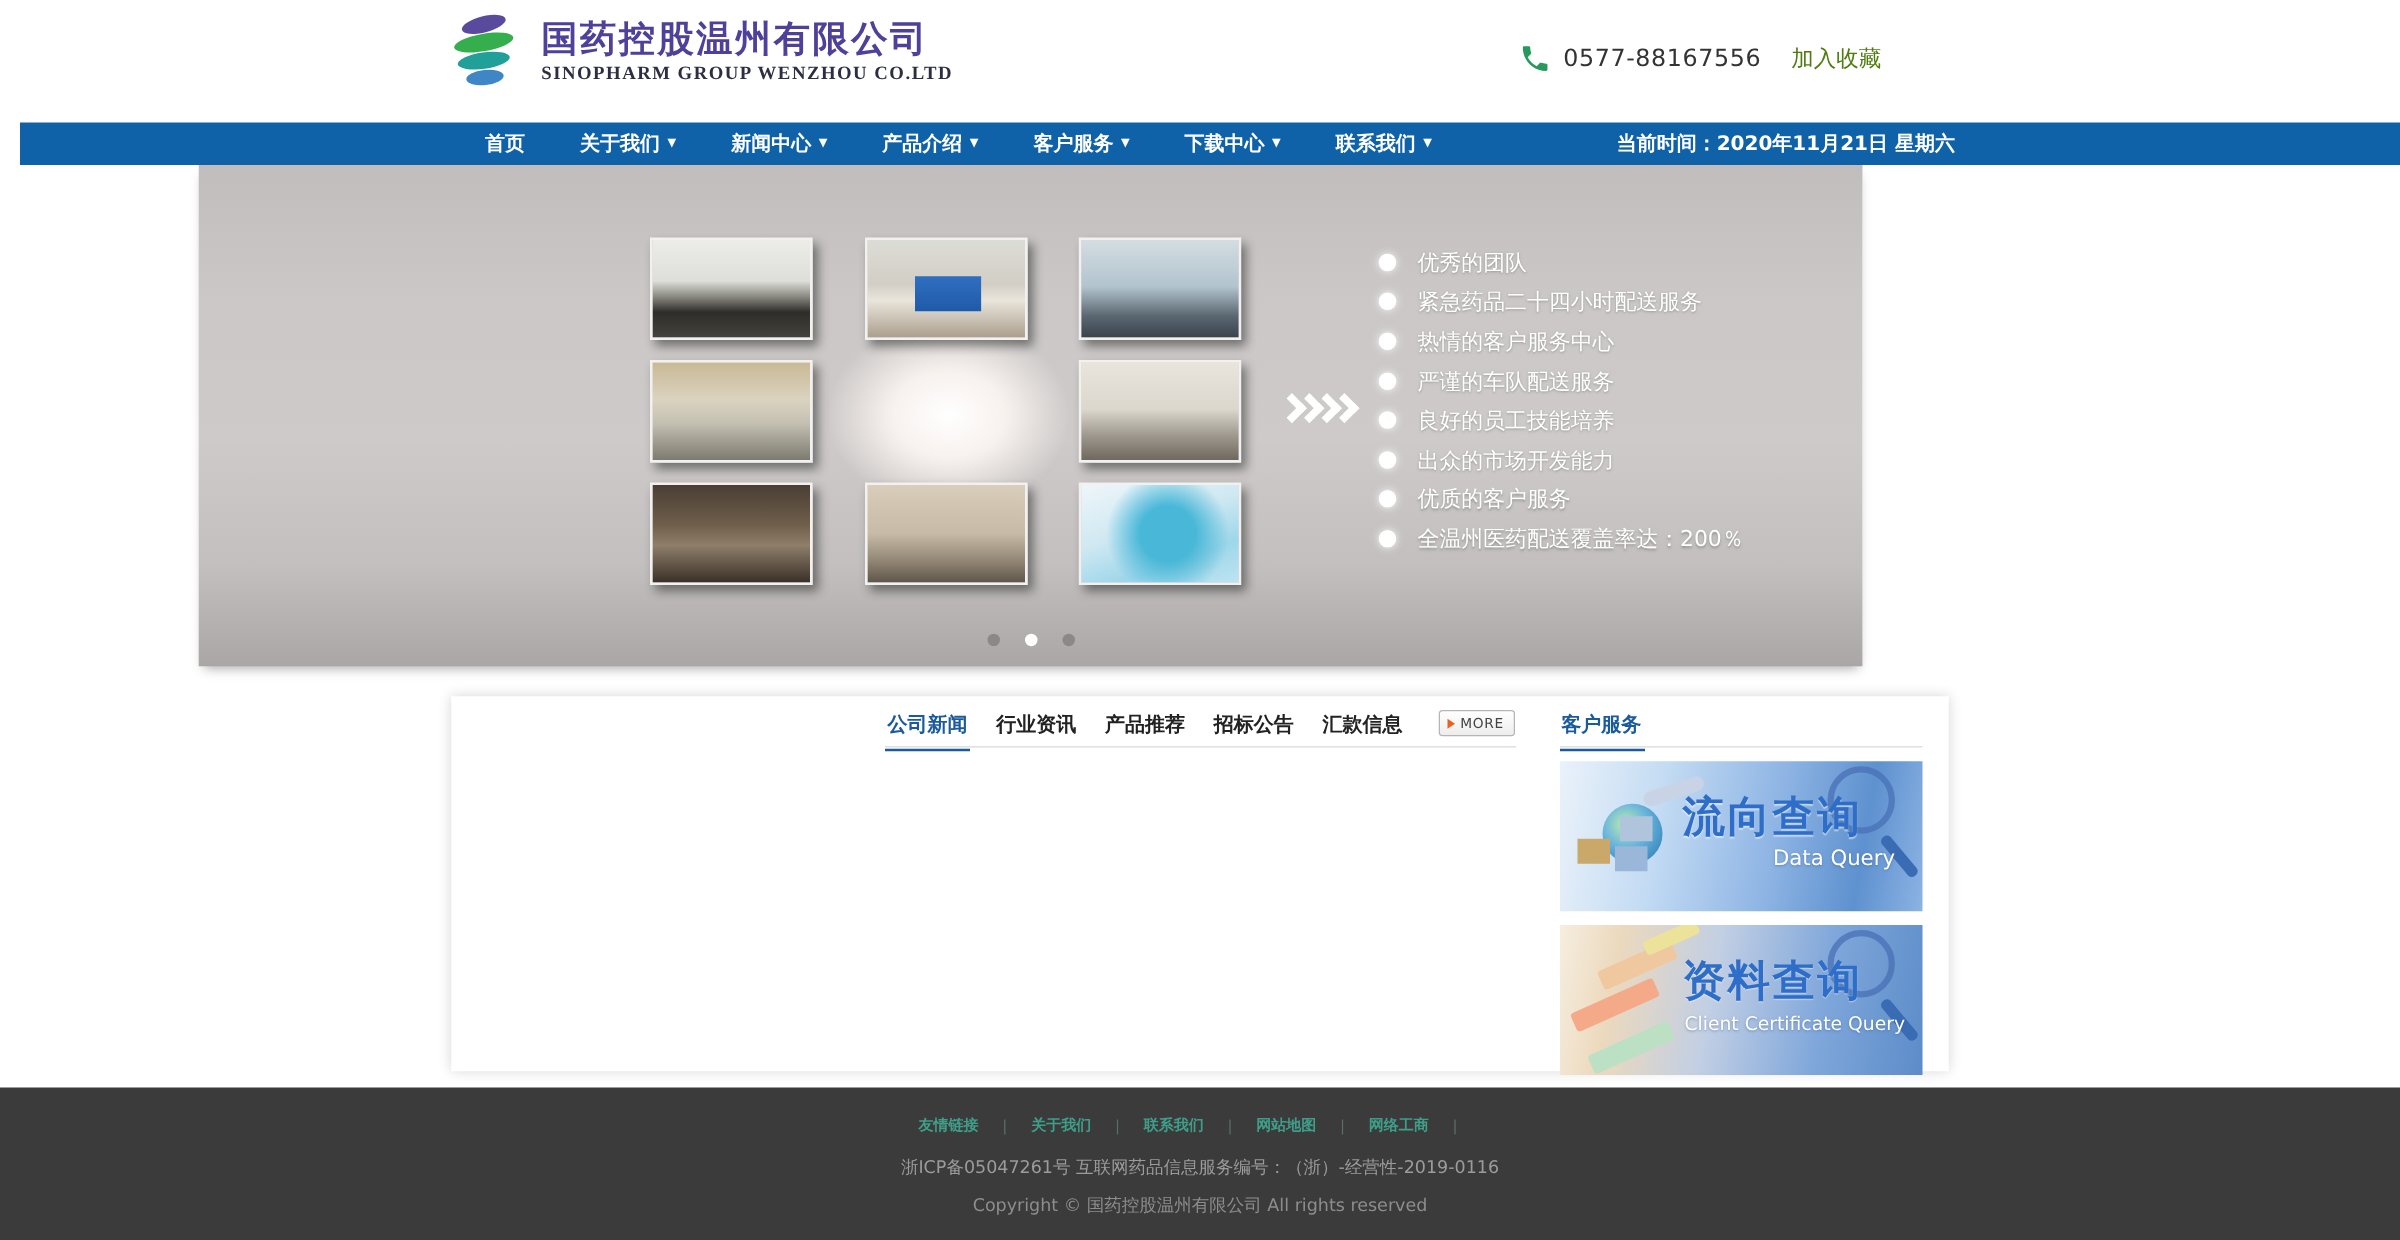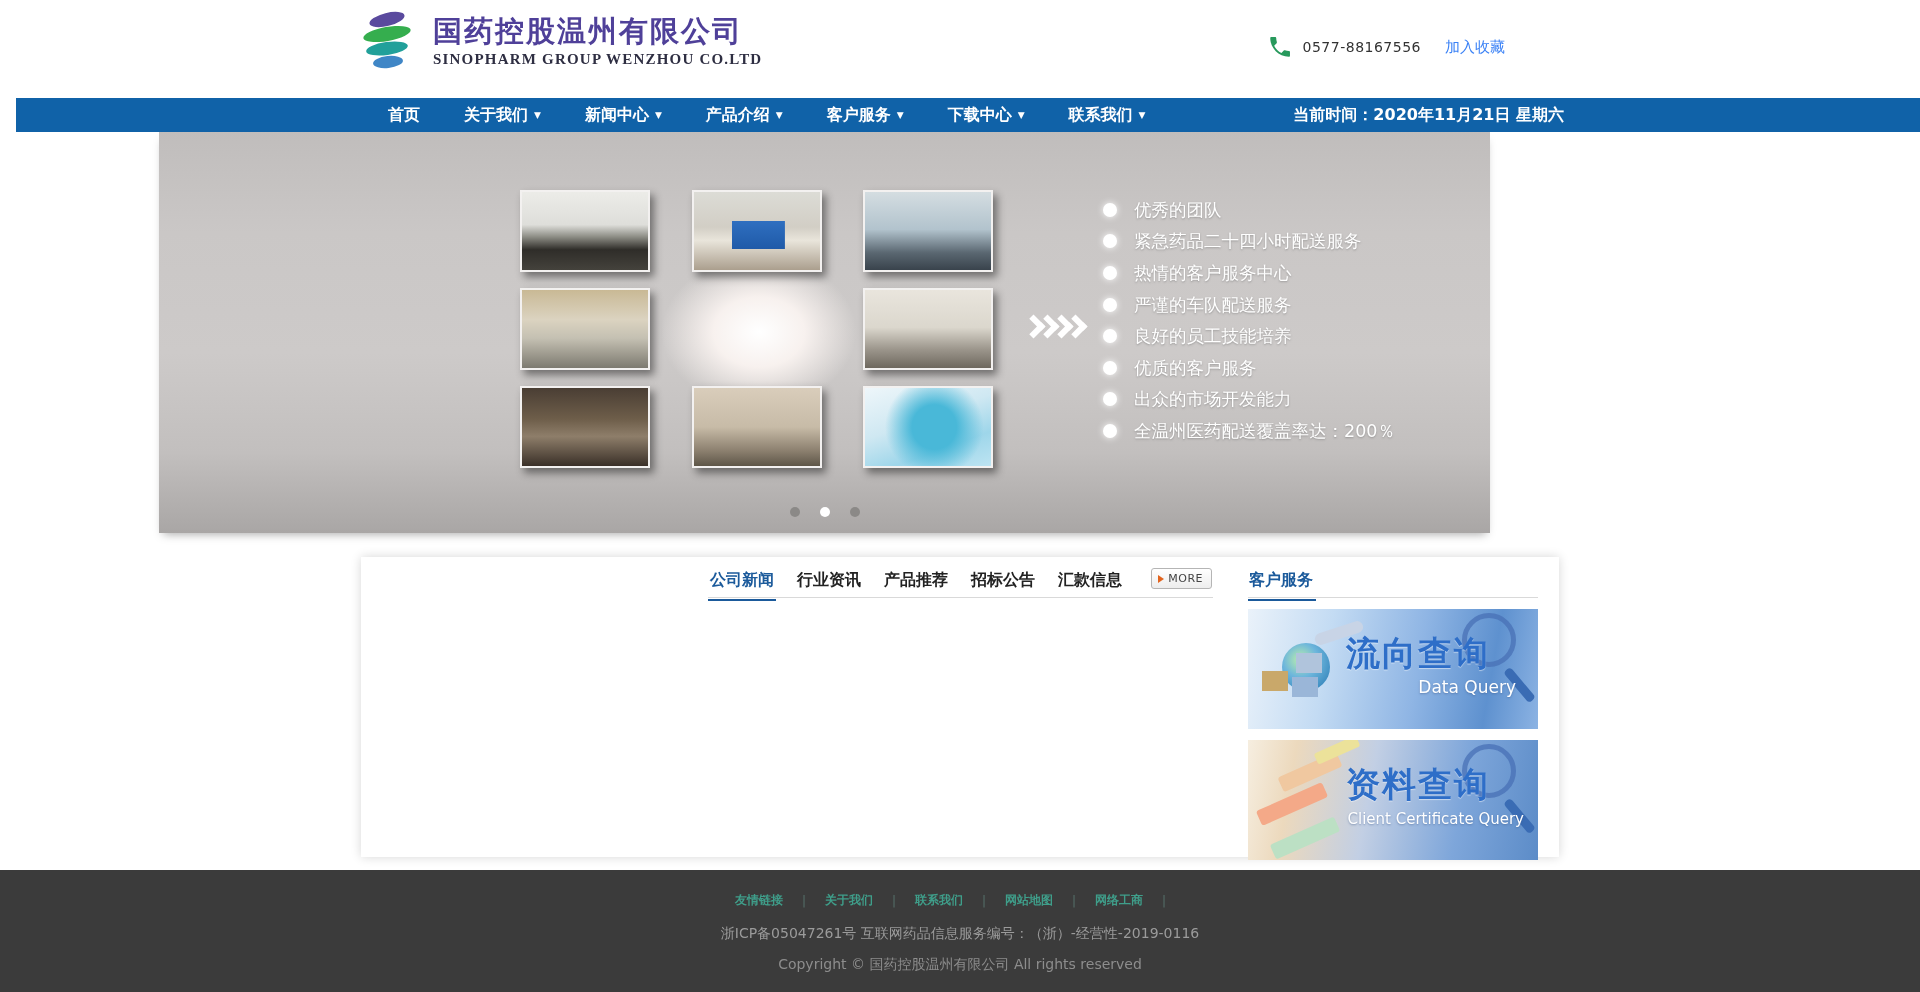--- a/index.html
+++ b/index.html
@@ -15,22 +15,22 @@
   .lm1 { width:36px; height:13px; left:8px; top:1px;  background:#5a4a9e; transform:rotate(-14deg); }
   .lm2 { width:48px; height:14px; left:2px; top:15px; background:#35ae4e; transform:rotate(-10deg); }
   .lm3 { width:42px; height:13px; left:5px; top:30px; background:#21a09a; transform:rotate(-8deg); }
   .lm4 { width:30px; height:12px; left:12px; top:44px; background:#3f86c6; transform:rotate(-6deg); }
   .logo-title { font-size:29px; font-weight:bold; color:#4f4099; letter-spacing:2px; line-height:38px; }
   .logo-sub { font-family:"Liberation Serif","DejaVu Serif",serif; font-size:15px; font-weight:bold;
               color:#2e2e42; letter-spacing:1.2px; margin-top:1px; }
   .header-right { position:absolute; right:415px; top:34px; display:flex; align-items:center; }
   .phone-icon { width:26px; height:26px; margin-right:10px; }
   .phone-icon svg { width:26px; height:26px; fill:#27995c; }
-  .phone-num { font-size:14px; color:#333; letter-spacing:0.5px; }
-  .fav { font-size:15px; color:#3b82f6; margin-left:24px; cursor:pointer; }
+  .phone-num { font-size:19px; color:#333; letter-spacing:0.5px; }
+  .fav { font-size:18px; color:#4d7c0f; margin-left:24px; cursor:pointer; }
 
   
   .navbar { position:absolute; top:98px; left:16px; width:1920px; height:34px; background:#1062a8; }
   .nav-inner { position:relative; width:1176px; margin:0 auto; height:34px; display:flex; align-items:center; }
   .nav-item { display:flex; align-items:center; color:#fff; font-size:16px; font-weight:bold;
               margin-right:44px; cursor:pointer; white-space:nowrap; }
   .nav-item .caret { font-size:9px; margin-left:6px; color:#fff; }
   .nav-time { position:absolute; right:0; top:0; height:34px; line-height:34px; color:#fff;
               font-size:16px; font-weight:bold; }
 
@@ -214,25 +214,25 @@
       <li>
           <i class="dot-b"></i>
           <span>严谨的车队配送服务</span>
         </li>
       <li>
           <i class="dot-b"></i>
           <span>良好的员工技能培养</span>
         </li>
       <li>
           <i class="dot-b"></i>
+          <span>出众的市场开发能力</span>
+        </li>
+      <li>
+          <i class="dot-b"></i>
           <span>优质的客户服务</span>
-        </li>
-      <li>
-          <i class="dot-b"></i>
-          <span>出众的市场开发能力</span>
         </li>
       <li>
           <i class="dot-b"></i>
           <span>全温州医药配送覆盖率达：200％</span>
         </li>
     </ul>
     <div class="dots">
       <i></i>
       <i class="active"></i>
       <i></i>

